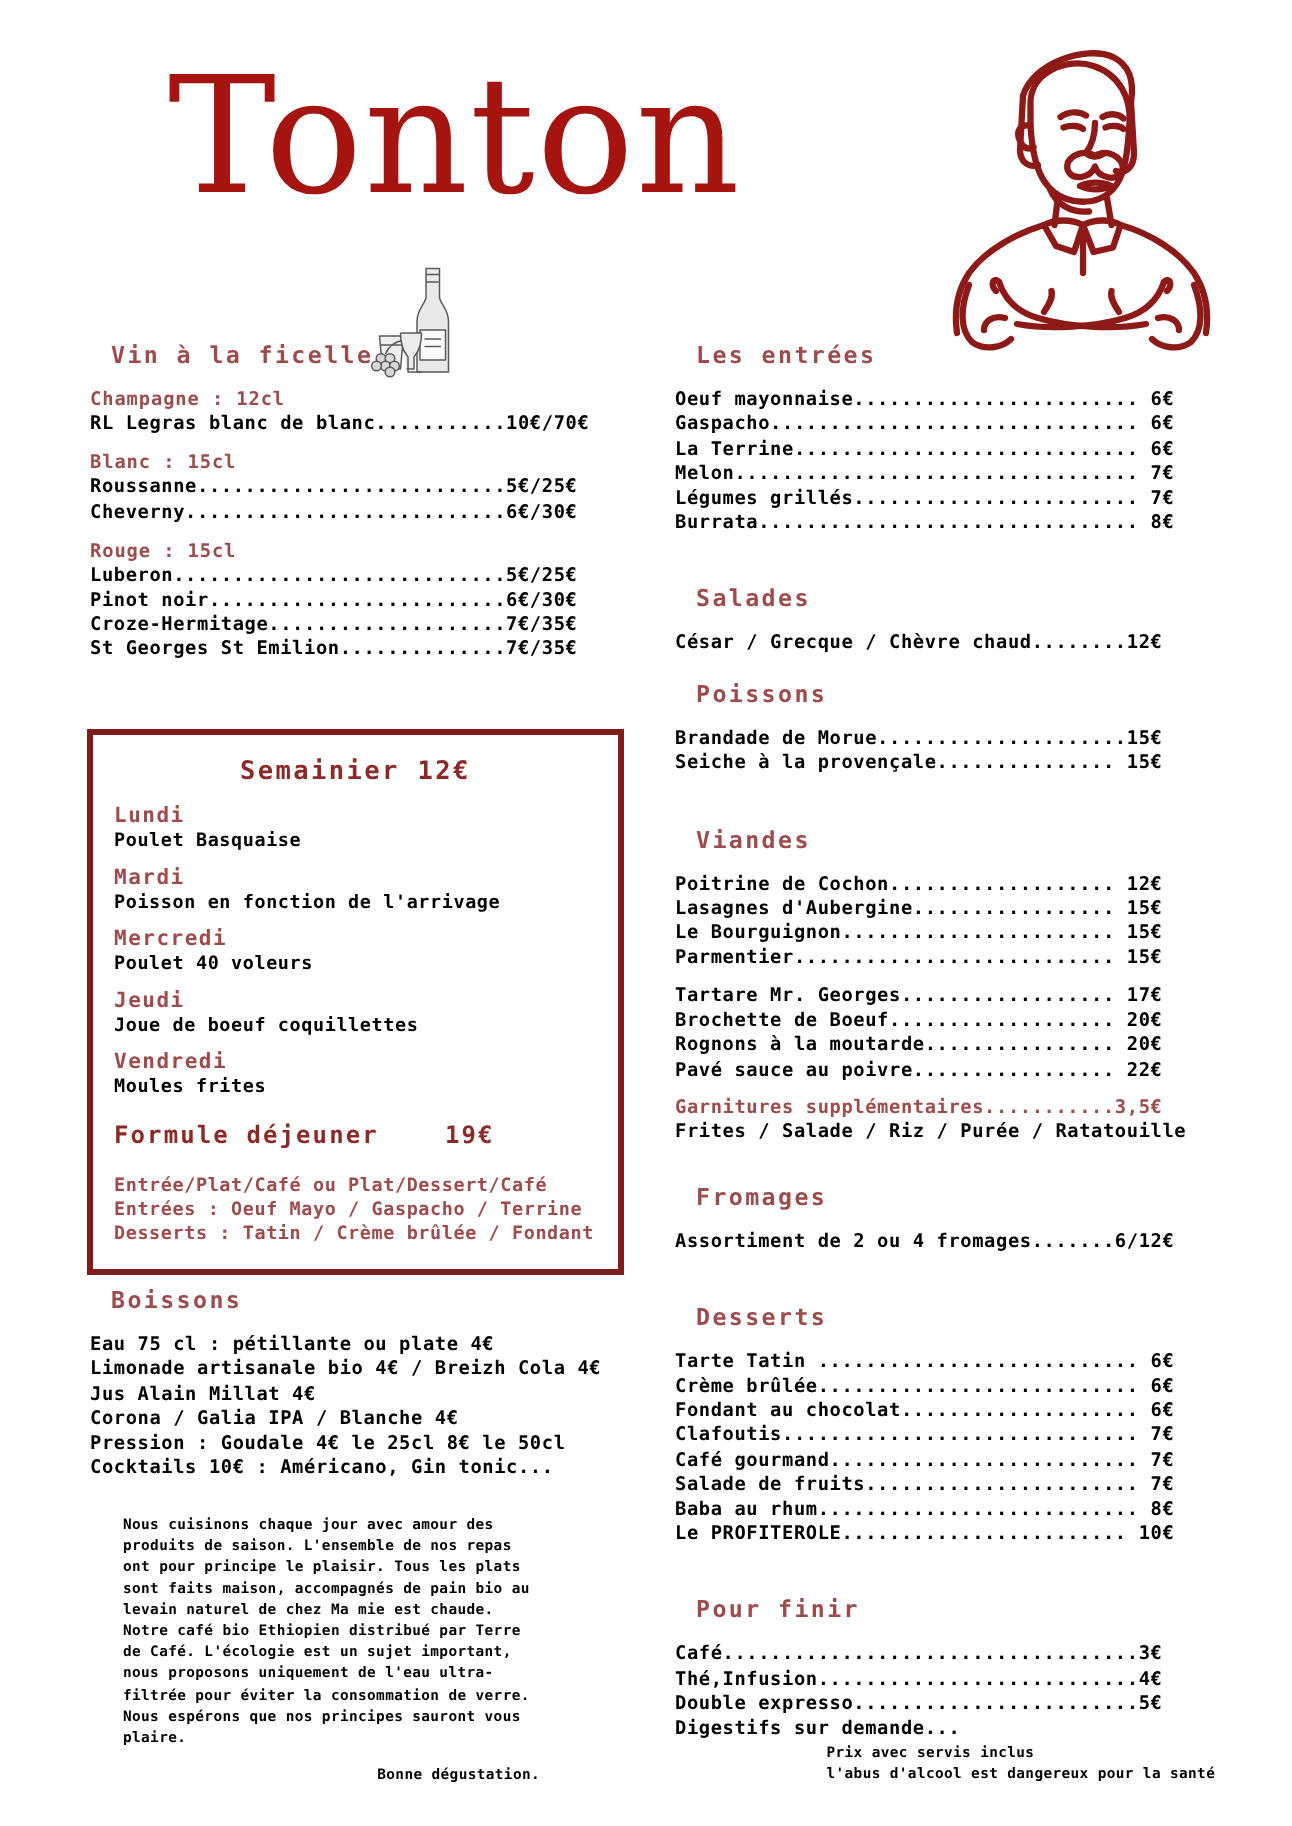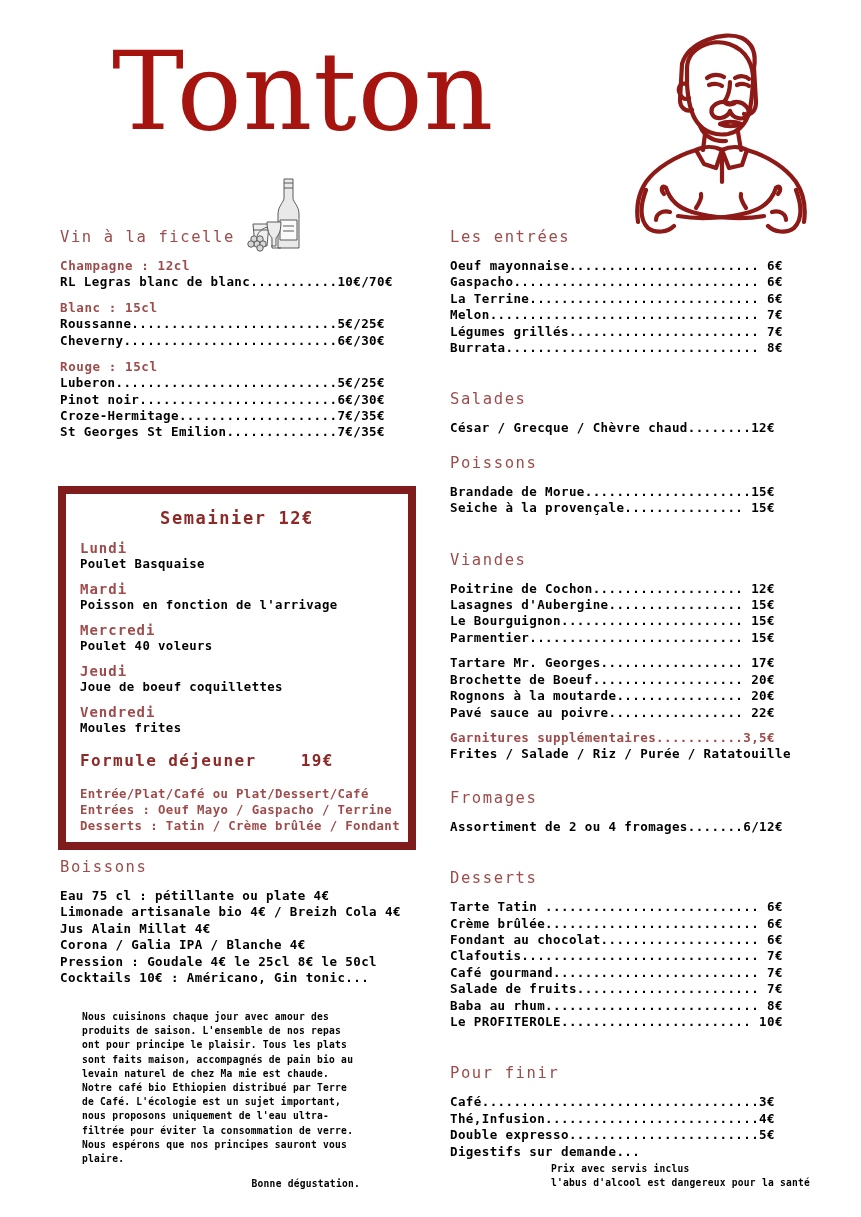--- a/index.html
+++ b/index.html
@@ -37,23 +37,23 @@
 
   
   .col { position: absolute; }
   #col-left  { left: 60px;  top: 228px; width: 365px; }
   #col-right { left: 450px; top: 228px; width: 372px; }
 
   
   .sec-head {
     color: #9E4B4B;
     font-size: 15.5px;
-    font-weight: normal;
+    font-weight: bold;
     letter-spacing: 1.6px;
-    margin: 0 0 12px 0;
+    margin: 0 0 12px 14px;
     white-space: pre;
   }
   .sub-head {
     color: #9E4B4B;
     font-size: 12.5px;
     font-weight: bold;
     letter-spacing: 0.6px;
     margin: 10px 0 1px 0;
     white-space: pre;
   }
@@ -77,21 +77,21 @@
   
   #wine-illo { position: absolute; left: 247px; top: 176px; width: 86px; height: 76px; }
 
   
   #semainier-box {
     position: absolute;
     left: 58px;
     top: 486px;
     width: 358px;
     height: 364px;
-    border: 8px solid #7f1d1d;
+    border: 4px solid #7f1d1d;
     background: #ffffff;
     box-sizing: border-box;
   }
   #semainier-title {
     text-align: center;
     color: #8D2A28;
     font-size: 17px;
     font-weight: bold;
     letter-spacing: 1.6px;
     margin: 14px 0 12px 0;

